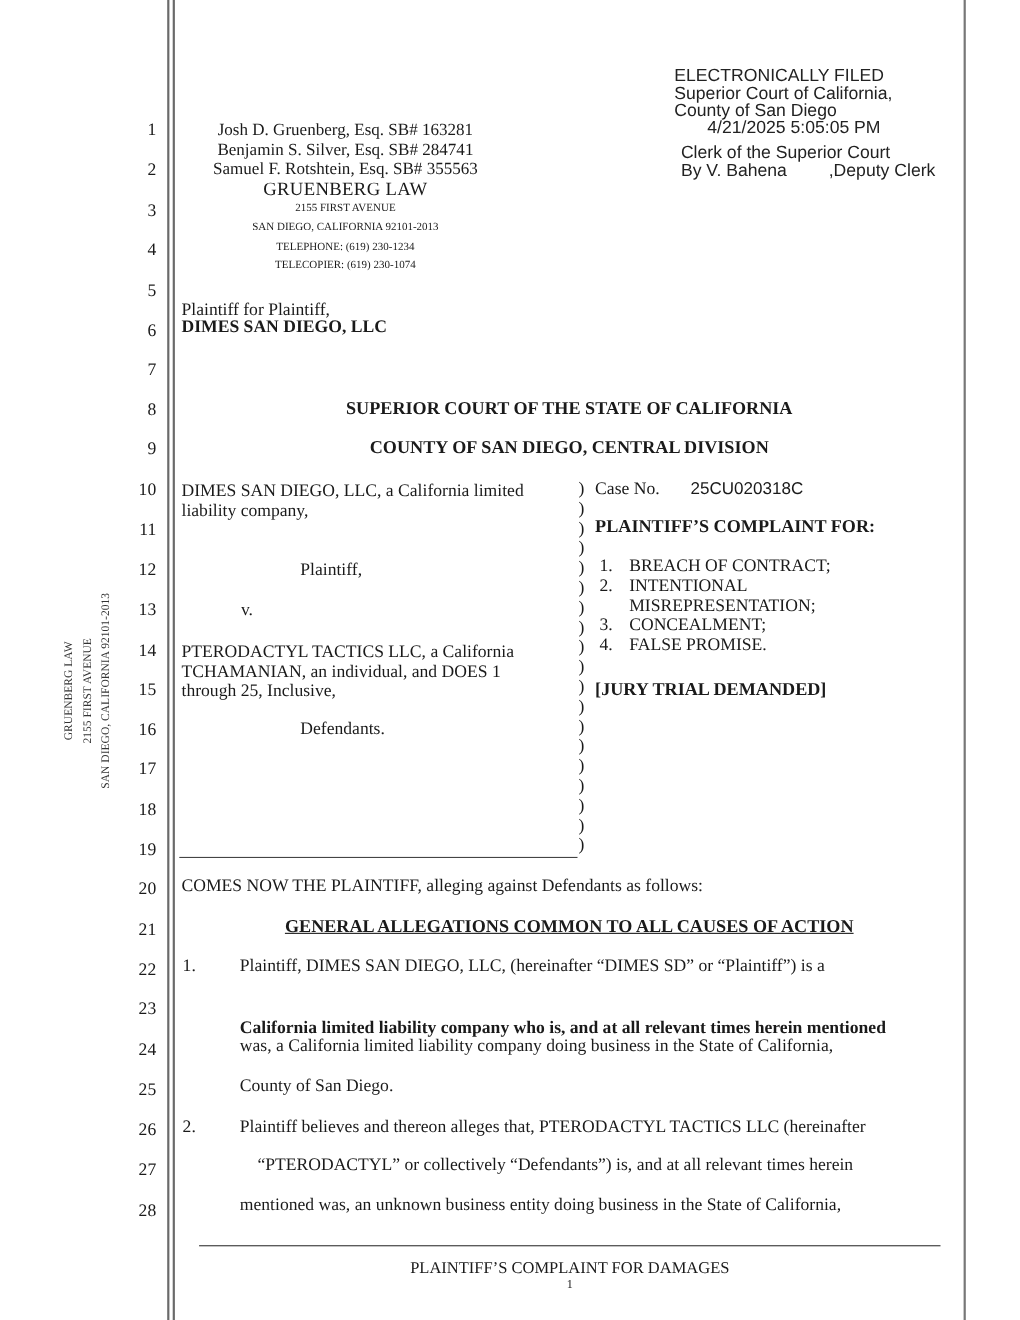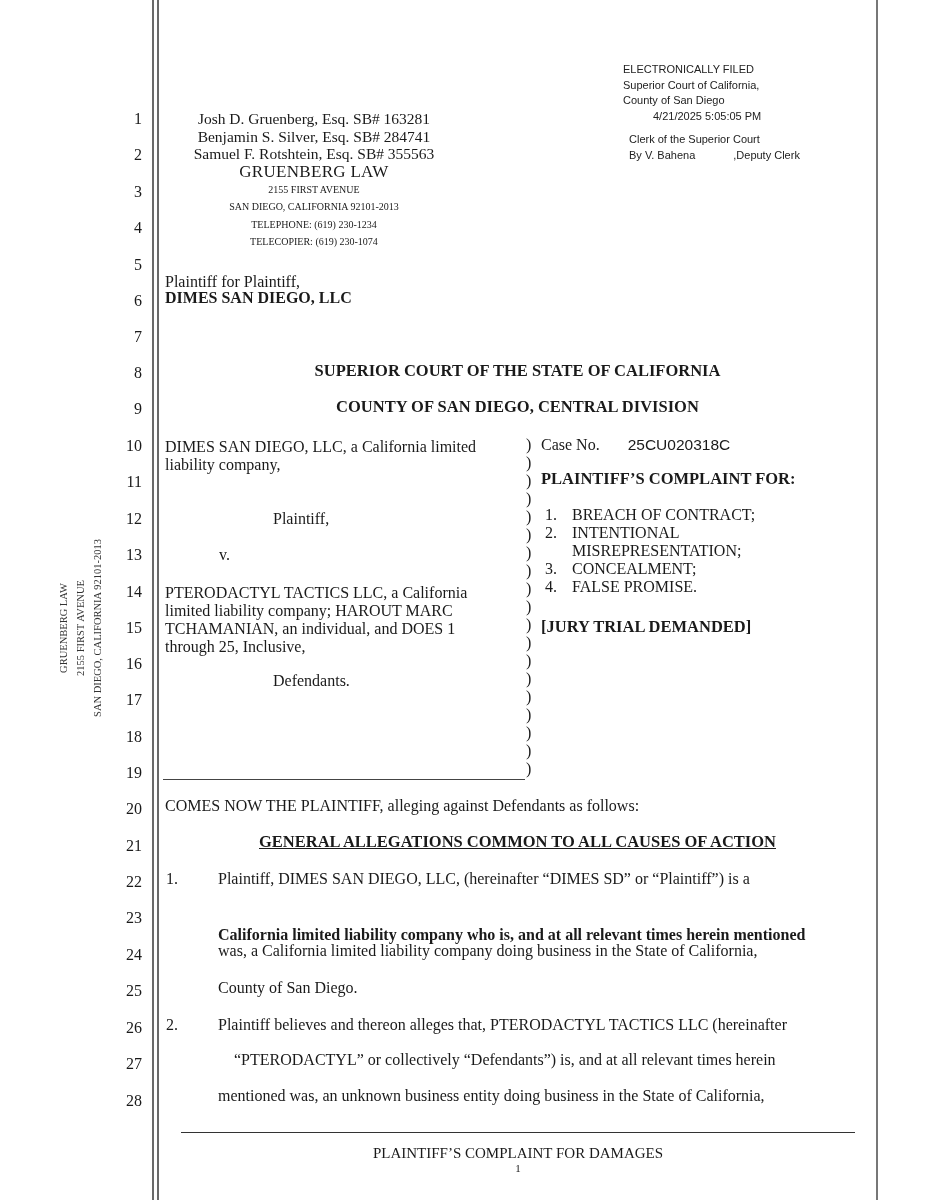--- a/index.html
+++ b/index.html
@@ -11,21 +11,21 @@
   .r3 { left:876px; width:2px; background:#777; }
 
   .linenum { position:absolute; left:112px; width:30px; text-align:right;
              font-size:16px; line-height:18px; }
 
   .sidebar { position:absolute; left:80px; top:628px; transform:translate(-50%,-50%) rotate(-90deg);
              transform-origin:center; white-space:nowrap; text-align:center;
              font-size:10.5px; line-height:17px; color:#333; }
 
   .stamp { position:absolute; left:613px; top:62px; font-family:"Liberation Sans", sans-serif;
-           font-size:11px; line-height:15.5px; color:#222;margin-left:10px; }
+           font-size:16px; line-height:15.5px; color:#222; }
   .stamp .date { padding-left:30px; }
   .stamp .clerk { margin-top:8px; padding-left:6px; }
   .stamp .by span.dep { margin-left:38px; }
 
   .atty { position:absolute; left:164px; width:300px; top:110px; text-align:center; }
   .atty .nm { font-size:15.5px; line-height:17.5px; }
   .atty .firm { font-size:17px; line-height:18px; letter-spacing:0.3px; }
   .atty .addr { font-size:10px; line-height:17.5px; }
 
   .for { position:absolute; left:165px; top:274px; font-size:16px; line-height:16px; }
@@ -132,21 +132,20 @@
 
 <div class="caption-left">
   <div>DIMES SAN DIEGO, LLC, a California limited</div>
   <div>liability company,</div>
   <div style="height:36px;"></div>
   <div class="ind">Plaintiff,</div>
   <div style="height:18px;"></div>
   <div class="v" style="margin-top:0px;">v.</div>
   <div style="height:20px;"></div>
   <div>PTERODACTYL TACTICS LLC, a California</div>
-  <div>limited liability company; HAROUT MARC</div>
   <div>TCHAMANIAN, an individual, and DOES 1</div>
   <div>through 25, Inclusive,</div>
   <div style="height:16px;"></div>
   <div class="ind">Defendants.</div>
 </div>
 <div class="caption-bottom"></div>
 <div class="parens" id="parens">
     <div>)</div>
     <div>)</div>
     <div>)</div>

